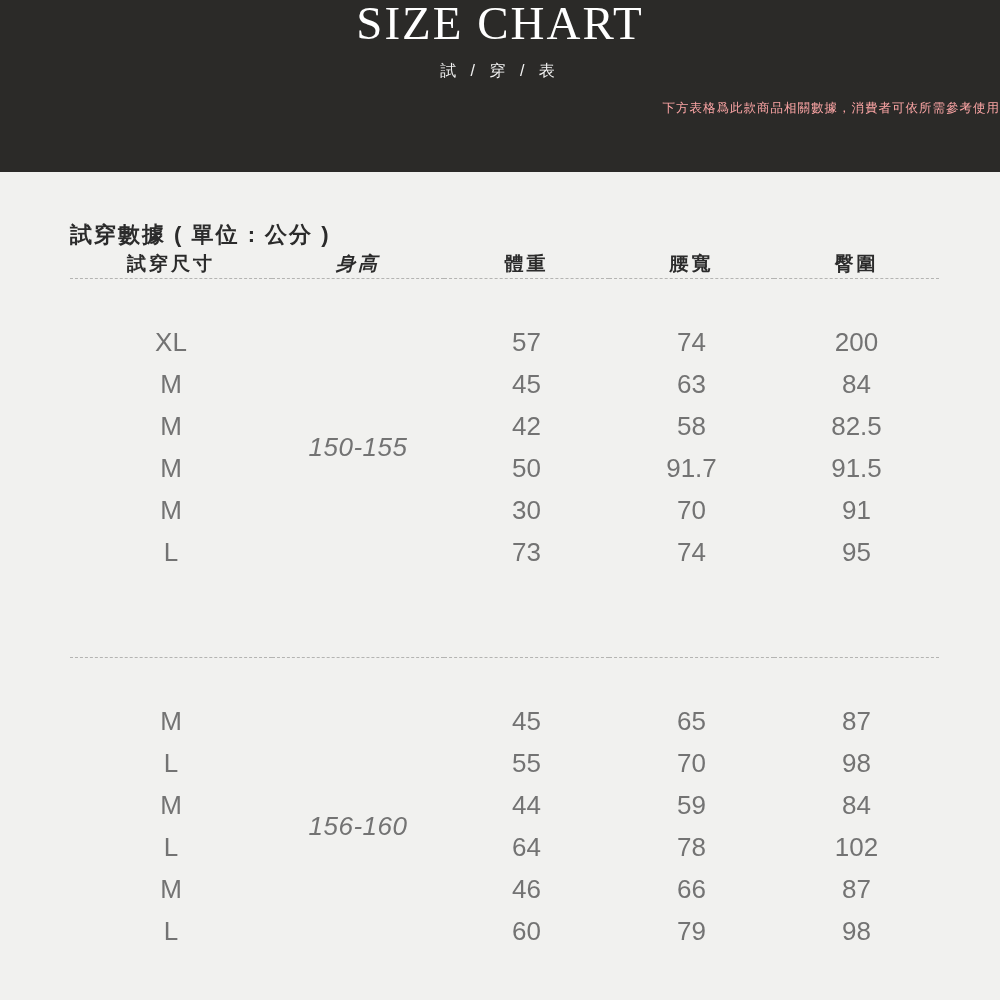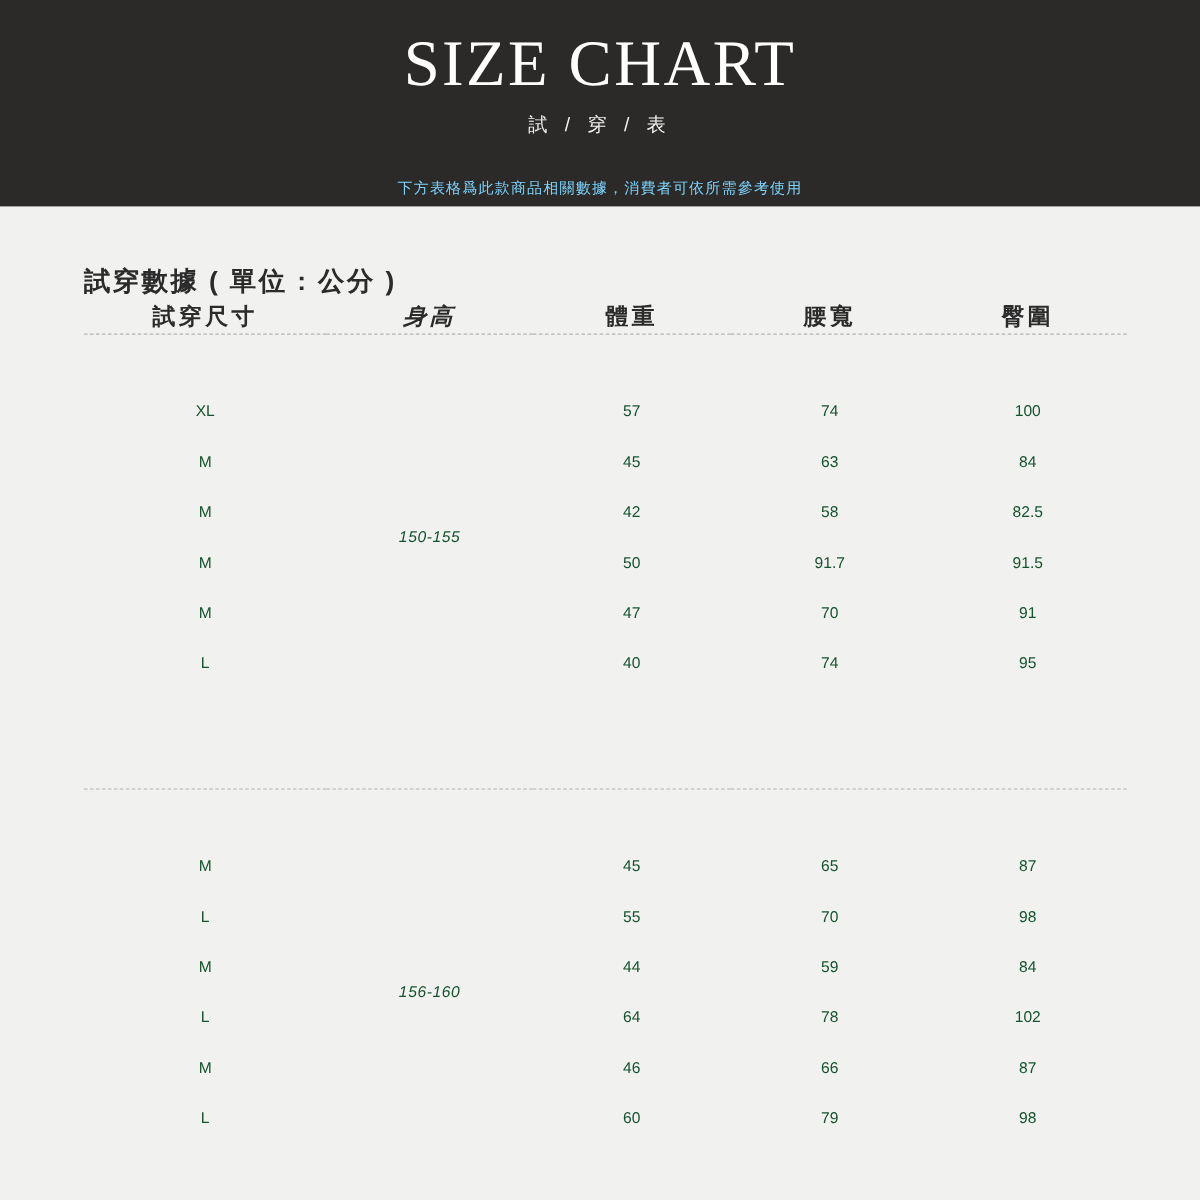--- a/index.html
+++ b/index.html
@@ -26,37 +26,37 @@
   .header {
     position: relative;
     width: 1000px;
     height: 172px;
     background: #2b2a28;
     color: #ffffff;
     text-align: center;
   }
   .header-title {
     font-family: "Liberation Serif", serif;
-    font-size: 54px;
+    font-size: 47px;
     letter-spacing: 2px;
-    padding-top: 26px;
     line-height: 1;
     font-weight: normal;
   }
   .header-sub {
     font-size: 16px;
     letter-spacing: 5px;
     margin-top: 14px;
     color: #f2f2f2;
   }
   .header-note {
     font-size: 12.5px;
     letter-spacing: 1px;
-    margin-top: 34px;
-    color: #7dd3fc;
+    margin-top: 18px;
+    color: #fca5a5;
+    text-align: right;
   }
 
   
   .content {
     position: relative;
     padding: 0 70px;
   }
   .section-title {
     font-size: 22px;
     font-weight: bold;
@@ -90,24 +90,24 @@
   table.size-table td.n-col {
     width: 163px;
     text-align: center;
     margin-top: 24px;
   }
 
   .row-head {
     border-bottom: 1px dashed #b4b4b2;
   }
   table.size-table td {
-    font-size: 13px;
+    font-size: 26px;
     padding: 5px 0;
     height: 32px;
-    color: #14532d;
+    color: #737373;
   }
   .group-sep td {
     border-bottom: 1px dashed #b4b4b2;
     height: 0;
     padding: 0;
   }
   .group-gap td {
     height: 18px;
     padding: 0;
   }
@@ -144,21 +144,21 @@
       <tbody>
 
         <tr class="group-gap">
             <td colspan="5"></td>
           </tr>
         <tr>
           <td class="first-col">XL</td>
           <td class="h-col height-cell" rowspan="6">150-155</td>
           <td class="n-col">57</td>
           <td class="n-col">74</td>
-          <td class="n-col">100</td>
+          <td class="n-col">200</td>
         </tr>
         <tr>
           <td class="first-col">M</td>
           <td class="n-col">45</td>
           <td class="n-col">63</td>
           <td class="n-col">84</td>
         </tr>
         <tr>
           <td class="first-col">M</td>
           <td class="n-col">42</td>
@@ -166,27 +166,27 @@
           <td class="n-col">82.5</td>
         </tr>
         <tr>
           <td class="first-col">M</td>
           <td class="n-col">50</td>
           <td class="n-col">91.7</td>
           <td class="n-col">91.5</td>
         </tr>
         <tr>
           <td class="first-col">M</td>
-          <td class="n-col">47</td>
+          <td class="n-col">30</td>
           <td class="n-col">70</td>
           <td class="n-col">91</td>
         </tr>
         <tr>
           <td class="first-col">L</td>
-          <td class="n-col">40</td>
+          <td class="n-col">73</td>
           <td class="n-col">74</td>
           <td class="n-col">95</td>
         </tr>
 
         <tr class="group-gap">
             <td colspan="5"></td>
           </tr>
         <tr class="group-sep">
             <td colspan="5"></td>
           </tr>

